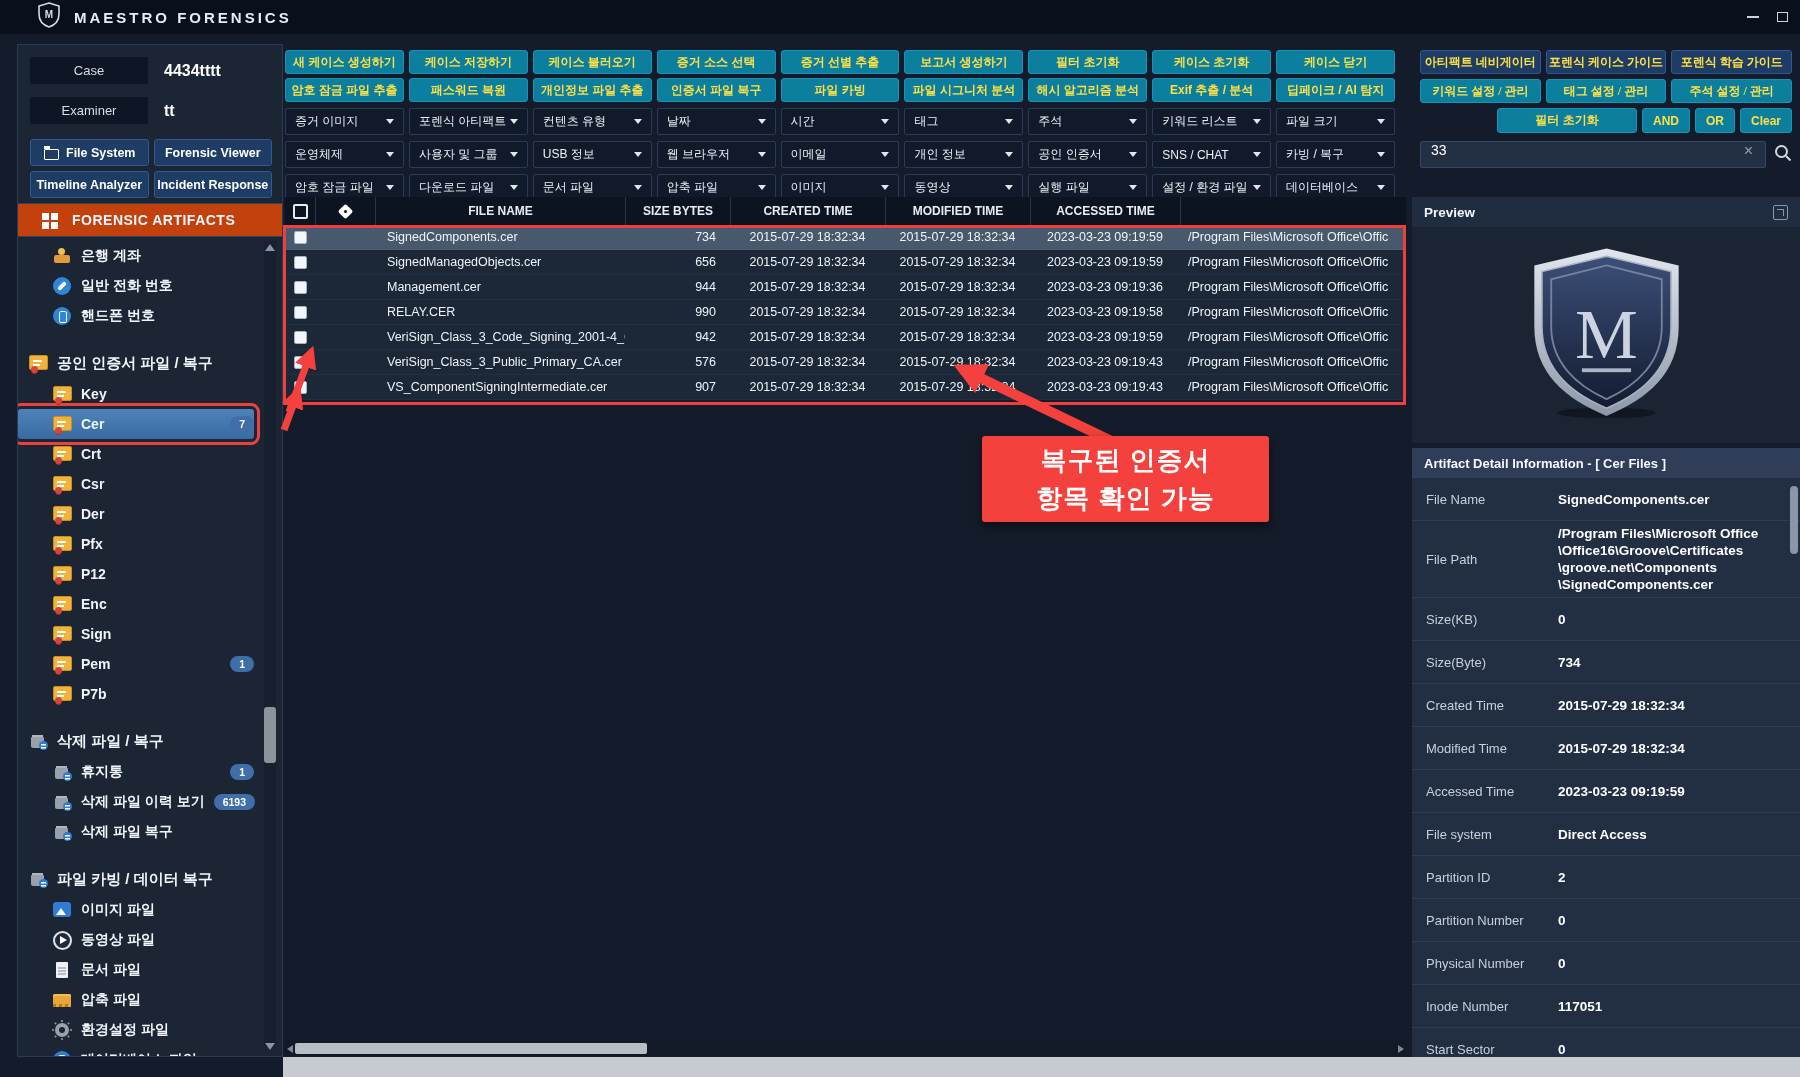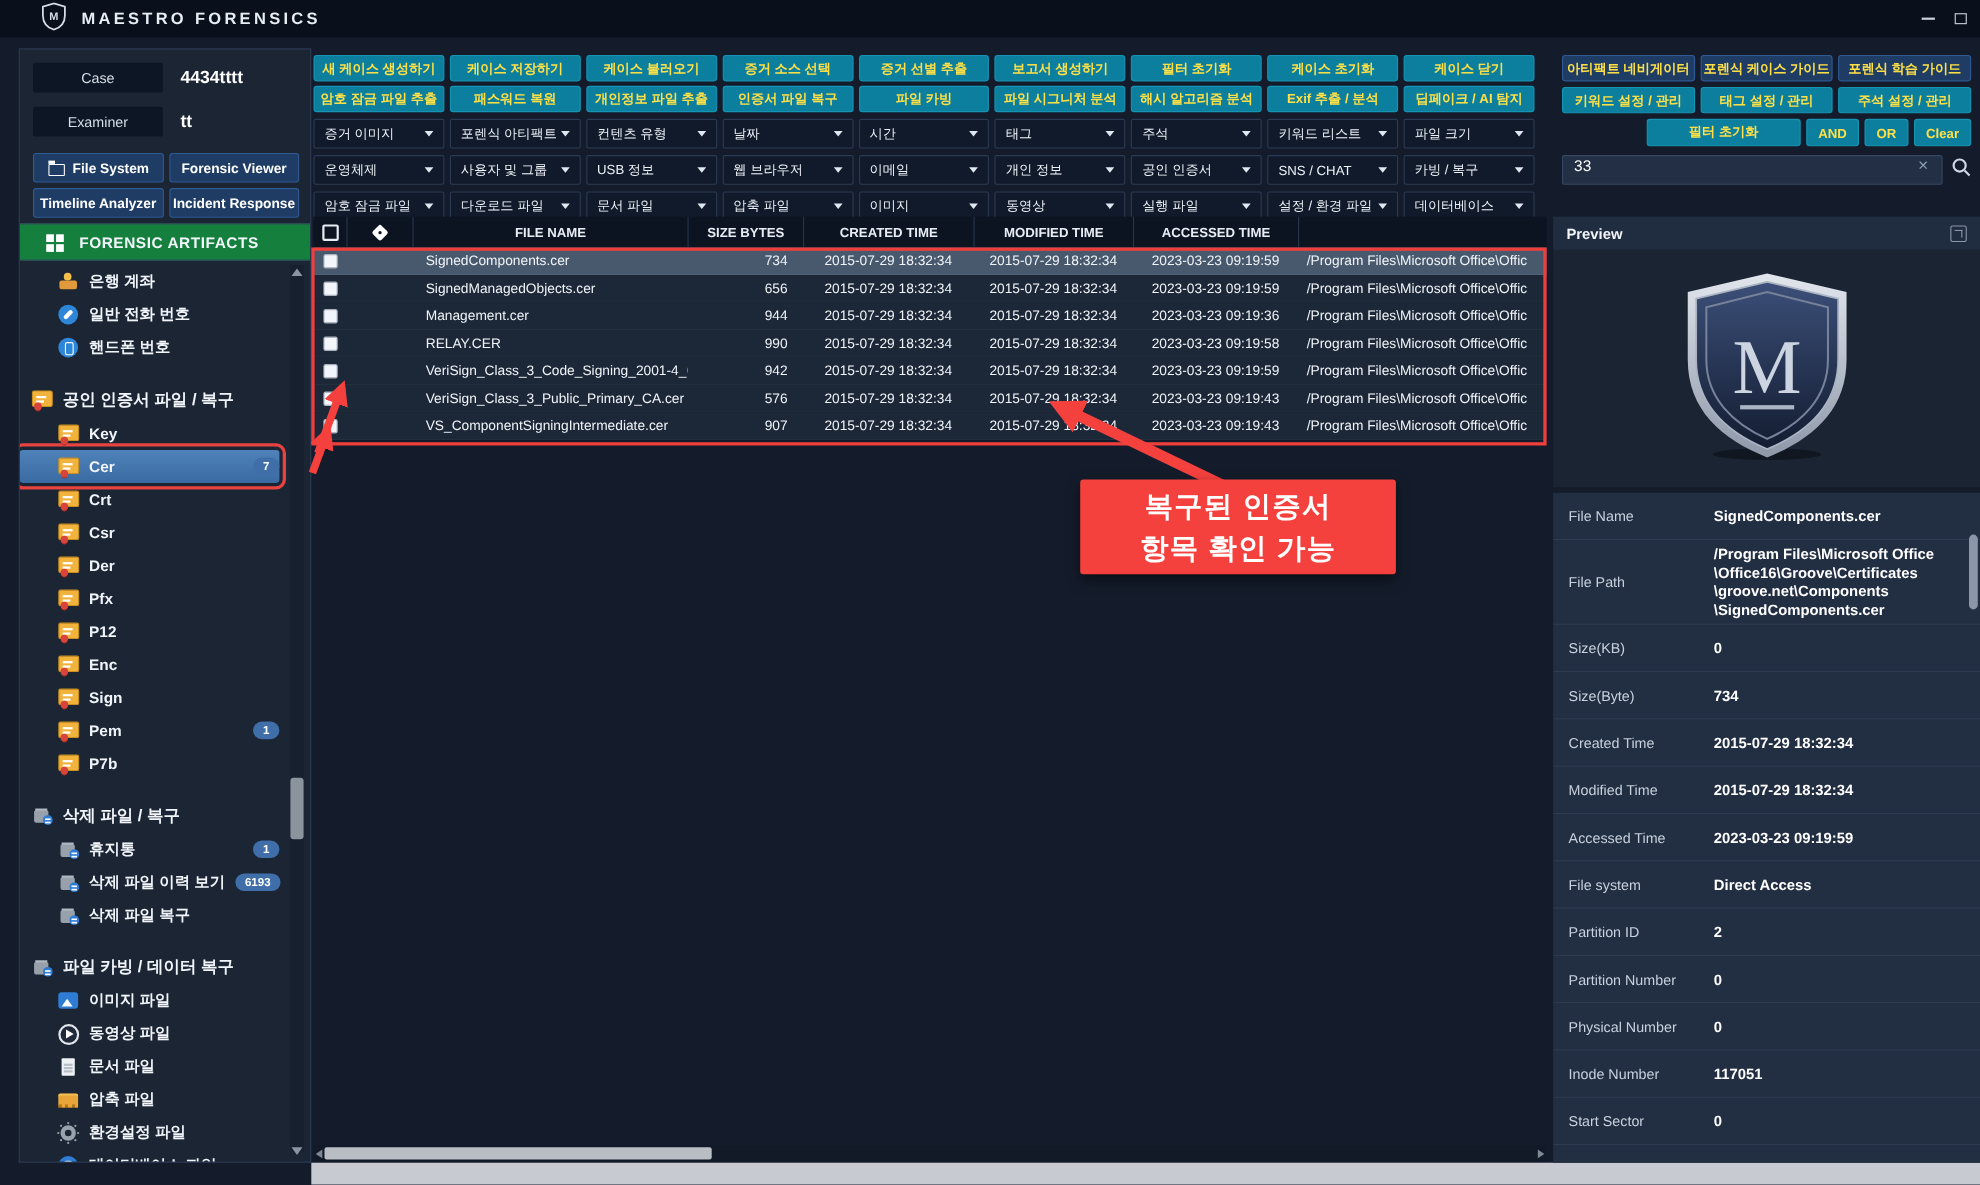--- a/index.html
+++ b/index.html
@@ -19,21 +19,21 @@
     background:#1b2534; border:1px solid #2c3b54; overflow:hidden; }
   .kv-row { position:absolute; left:12px; display:flex; align-items:center; gap:16px; }
   .kv-label { width:118px; height:27px; background:#0d1625; color:#d7dee8; font-size:13px;
     display:flex; align-items:center; justify-content:center; border-radius:2px; }
   .kv-value { color:#ffffff; font-size:16px; font-weight:bold; }
   .nav-grid { position:absolute; left:12px; top:94px; width:242px; display:grid;
     grid-template-columns:1fr 1fr; gap:5px; }
   .nav-btn { height:27px; background:#1e3c64; border:1px solid #2f5a94; border-radius:3px;
     color:#fff; font-weight:bold; font-size:12.5px; display:flex; align-items:center;
     justify-content:center; gap:6px; cursor:pointer; }
-  .art-header { position:absolute; left:0; top:158px; width:100%; height:34px; background:#15803d;
+  .art-header { position:absolute; left:0; top:158px; width:100%; height:34px; background:#c2410c;
     border-top:1px solid #33435f; border-bottom:1px solid #33435f; display:flex; align-items:center;
     gap:12px; padding-left:22px; color:#f2f6fb; font-weight:bold; font-size:14px; letter-spacing:.5px; }
   .tree { position:absolute; left:0; top:192px; width:100%; padding-top:4px; }
   .t-item { height:30px; display:flex; align-items:center; gap:9px; padding-left:34px;
     margin-right:28px; color:#f1f5fa; cursor:pointer; }
   .t-item .lbl { font-weight:bold; font-size:14px; white-space:nowrap; }
   .t-item.lv0 { padding-left:10px; height:32px; margin-top:16px;align-items:center; }
   .t-item.lv0 .lbl { font-size:15px; }
   .t-item.sel { background:linear-gradient(#4e82b8,#3a6ba3); border-radius:3px;
     outline:3px solid #e94340; outline-offset:3px; }
@@ -84,21 +84,21 @@
   .h-scroll { position:absolute; left:285px; top:1041px; width:1121px; height:15px; background:#121a28; }
   .h-thumb { position:absolute; left:10px; top:2px; width:352px; height:11px; background:#b9bec5; border-radius:2px; }
   .h-arrow-l { position:absolute; left:2px; top:4px; width:0; height:0;
     border-top:4px solid transparent; border-bottom:4px solid transparent; border-right:6px solid #7e8894; }
   .h-arrow-r { position:absolute; right:2px; top:4px; width:0; height:0;
     border-top:4px solid transparent; border-bottom:4px solid transparent; border-left:6px solid #7e8894; }
   .bottom-strip { position:absolute; left:283px; top:1057px; width:1517px; height:20px; background:#c7cbd1; }
 
   
   .right-toolbar { position:absolute; left:1420px; top:50px; width:372px; }
-  .rt-grid { display:grid; grid-template-columns:repeat(3,1fr); gap:5px; margin-bottom:5px; }
+  .rt-grid { display:grid; grid-template-columns:repeat(3,1fr); gap:5px; margin-bottom:5px;font-family:Liberation Serif, serif; }
   .filter-line { display:flex; justify-content:flex-end; gap:5px; margin-top:3px; }
   .filter-line .btn { padding:0 10px; height:25px; }
   .search-line { display:flex; align-items:center; gap:8px; margin-top:8px; }
   .search-box { flex:1; height:27px; background:#232f45; border:1px solid #344863; border-radius:2px;
     display:flex; align-items:flex-start; padding:0 10px; }
   .search-box input { background:transparent; border:none; outline:none; color:#fff; font-size:14px;
     width:100%; font-family:"Liberation Sans",sans-serif; }
   .x-icon { color:#8fa0b5; font-size:16px; cursor:pointer; padding:0 2px; }
 
   
@@ -657,20 +657,21 @@
         <path d="M50 6 L92 16 V52 C92 79 74 95 50 105 C26 95 8 79 8 52 V16 Z" fill="url(#shg)" stroke="#aab3c2" stroke-width="1"></path>
         <path d="M50 12 L86 21 V52 C86 75 70 90 50 99 C30 90 14 75 14 52 V21 Z" fill="none" stroke="#76829a" stroke-width="1.2"></path>
         <text x="50" y="72" text-anchor="middle" font-size="46" fill="#ccd4e1" font-family="Liberation Serif, serif">M</text>
         <rect x="34" y="79" width="32" height="2.5" fill="#aab4c4"></rect>
       </svg>
     </span>
   </div>
 </div>
 
 <div class="detail-panel">
+  <div class="detail-head">Artifact Detail Information  -  [ Cer Files ]</div>
   <div>
       <div class="d-row">
         <span class="d-label">File Name</span>
         <span class="d-value">SignedComponents.cer</span>
       </div>
       <div class="d-row">
         <span class="d-label">File Path</span>
         <span class="d-value">/Program Files\Microsoft Office
 \Office16\Groove\Certificates
 \groove.net\Components

